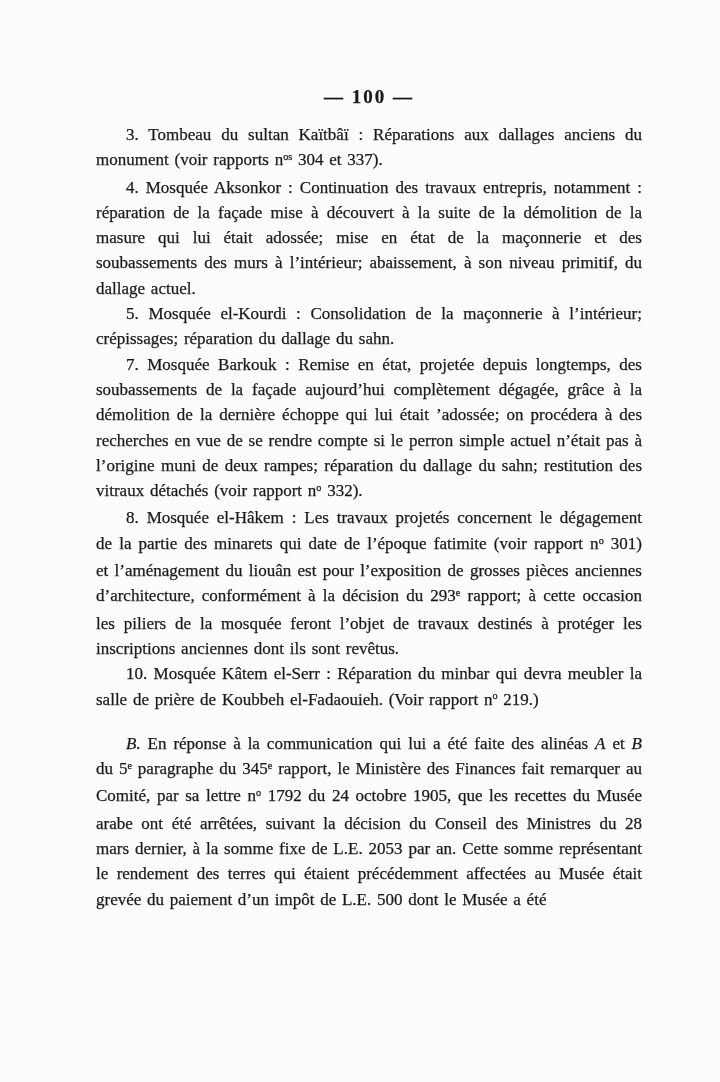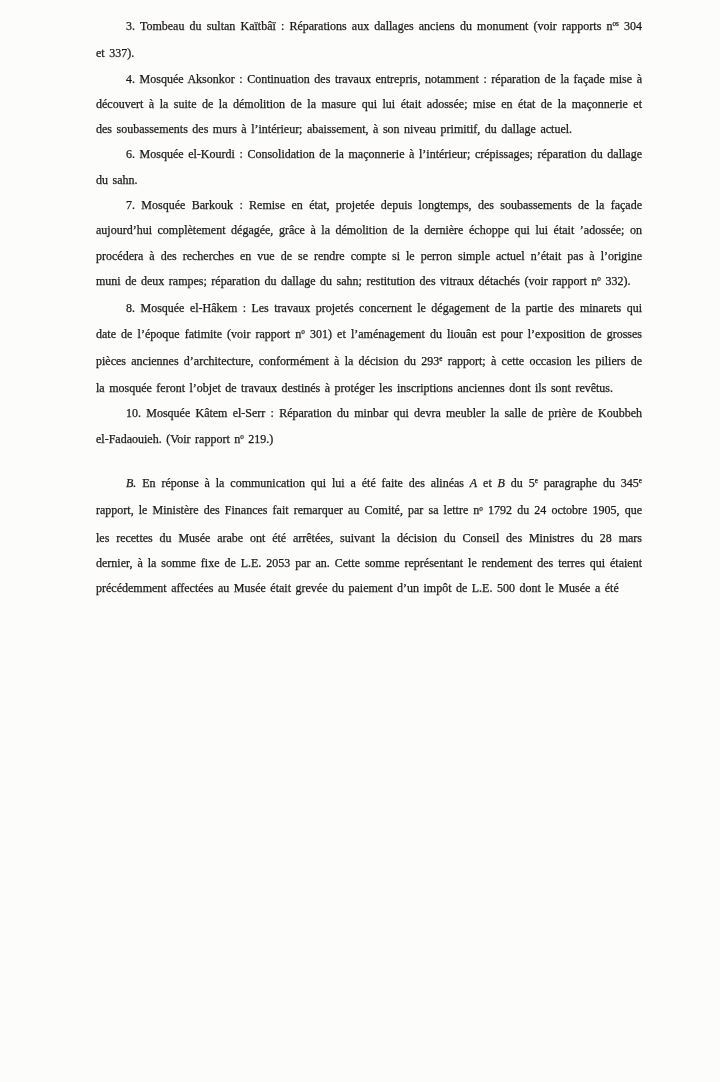--- a/index.html
+++ b/index.html
@@ -26,21 +26,21 @@
     width: 546px;
     margin-left: 96px;
     text-align: center;
     font-weight: bold;
     font-size: 19px;
     letter-spacing: 2px;
   }
   .content {
     width: 546px;
     margin: 14px 0 0 96px;
-    font-size: 12px;
+    font-size: 17px;
     line-height: 25.3px;
   }
   .para {
     margin: 0;
     text-indent: 30px;
     text-align: justify;
     word-spacing: 1.5px;
   }
   .section-b {
     margin-top: 17px;
@@ -51,23 +51,24 @@
     top: -0.5em;
   }
   .seg-i {
     font-style: italic;
   }
 </style>
 </head>
 <body>
 
 <div class="page">
+  <div class="page-header">— 100 —</div>
 
   <div class="content">
     <p class="para"><span>3.  Tombeau du sultan Kaïtbâï : Réparations aux dallages anciens du monument (voir rapports n</span><span class="seg-sup">os</span><span> 304 et 337).</span></p>
     <p class="para"><span>4.  Mosquée Aksonkor : Continuation des travaux entrepris, notamment : réparation de la façade mise à découvert à la suite de la démolition de la masure qui lui était adossée; mise en état de la maçonnerie et des soubassements des murs à l’intérieur; abaissement, à son niveau primitif, du dallage actuel.</span></p>
-    <p class="para"><span>6.  Mosquée el-Kourdi : Consolidation de la maçonnerie à l’intérieur; crépissages; réparation du dallage du sahn.</span></p>
+    <p class="para"><span>5.  Mosquée el-Kourdi : Consolidation de la maçonnerie à l’intérieur; crépissages; réparation du dallage du sahn.</span></p>
     <p class="para"><span>7.  Mosquée Barkouk : Remise en état, projetée depuis longtemps, des soubassements de la façade aujourd’hui complètement dégagée, grâce à la démolition de la dernière échoppe qui lui était ’adossée; on procédera à des recherches en vue de se rendre compte si le perron simple actuel n’était pas à l’origine muni de deux rampes; réparation du dallage du sahn; restitution des vitraux détachés (voir rapport n</span><span class="seg-sup">o</span><span> 332).</span></p>
     <p class="para"><span>8.  Mosquée el-Hâkem : Les travaux projetés concernent le dégagement de la partie des minarets qui date de l’époque fatimite (voir rapport n</span><span class="seg-sup">o</span><span> 301) et l’aménagement du liouân est pour l’exposition de grosses pièces anciennes d’architecture, conformément à la décision du 293</span><span class="seg-sup">e</span><span> rapport; à cette occasion les piliers de la mosquée feront l’objet de travaux destinés à protéger les inscriptions anciennes dont ils sont revêtus.</span></p>
     <p class="para"><span>10.  Mosquée Kâtem el-Serr : Réparation du minbar qui devra meubler la salle de prière de Koubbeh el-Fadaouieh. (Voir rapport n</span><span class="seg-sup">o</span><span> 219.)</span></p>
     <p class="para section-b"><span class="seg-i">B.</span><span> En réponse à la communication qui lui a été faite des alinéas </span><span class="seg-i">A</span><span> et </span><span class="seg-i">B</span><span> du 5</span><span class="seg-sup">e</span><span> paragraphe du 345</span><span class="seg-sup">e</span><span> rapport, le Ministère des Finances fait remarquer au Comité, par sa lettre n</span><span class="seg-sup">o</span><span> 1792 du 24 octobre 1905, que les recettes du Musée arabe ont été arrêtées, suivant la décision du Conseil des Ministres du 28 mars dernier, à la somme fixe de L.E. 2053 par an. Cette somme représentant le rendement des terres qui étaient précédemment affectées au Musée était grevée du paiement d’un impôt de L.E. 500 dont le Musée a été</span></p>
   </div>
 </div>
 
 </body></html>

